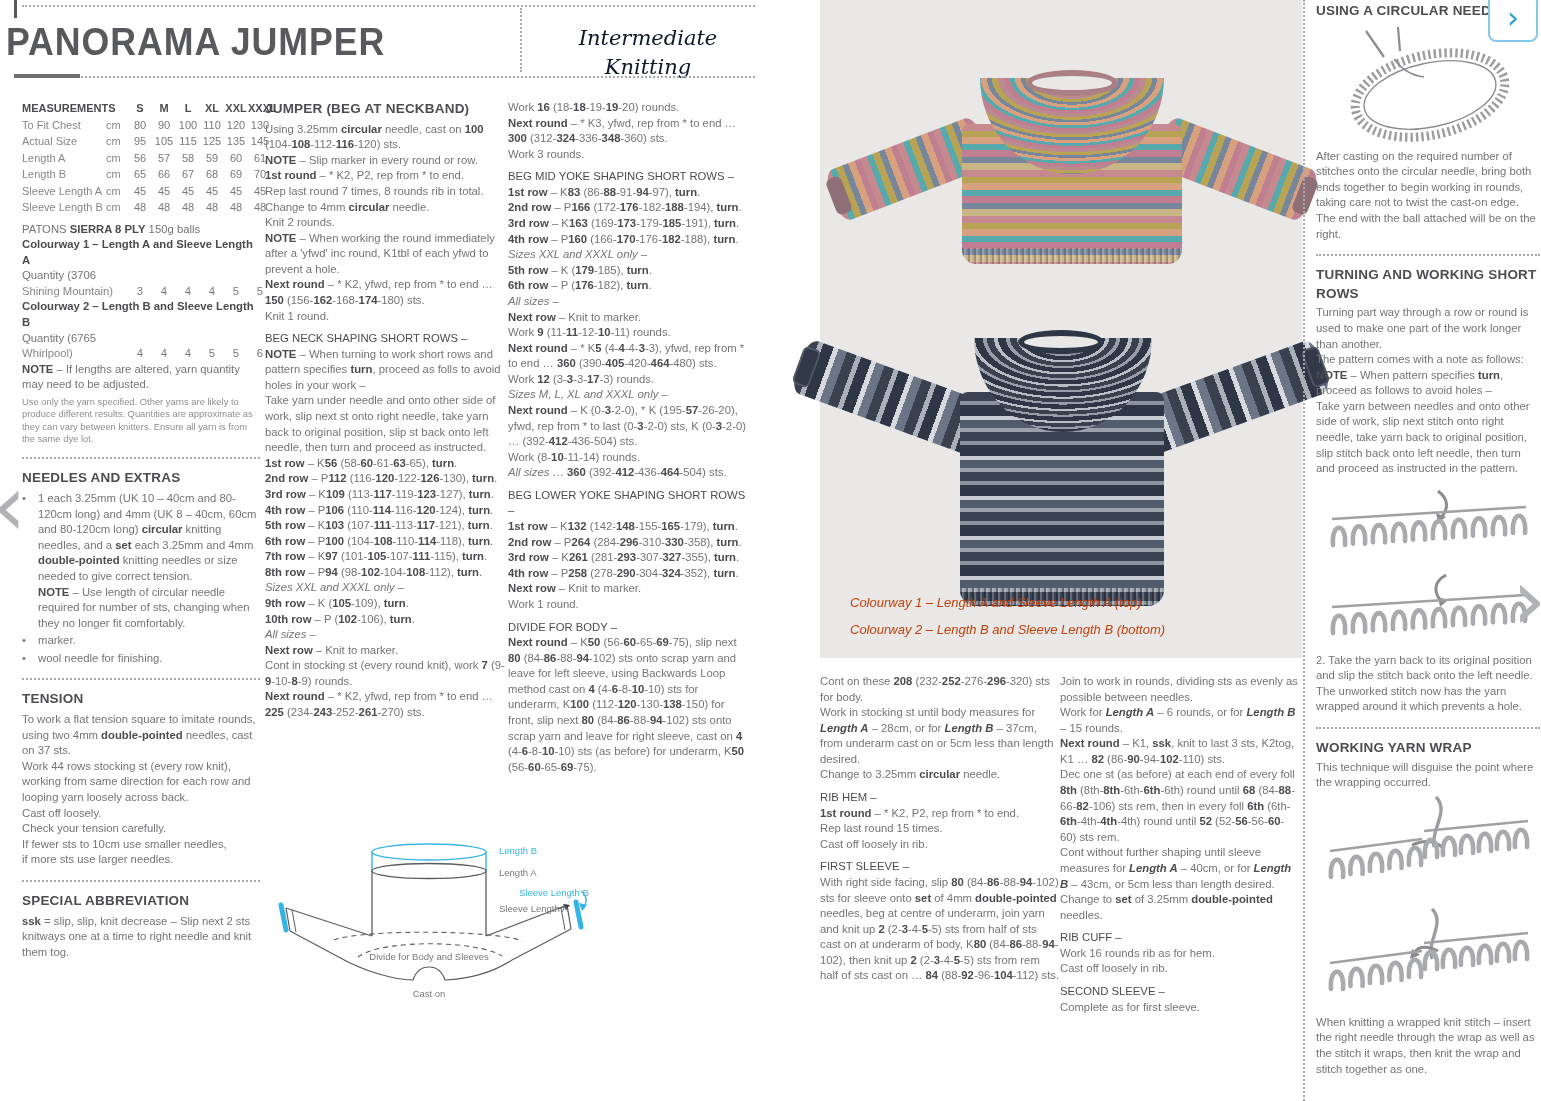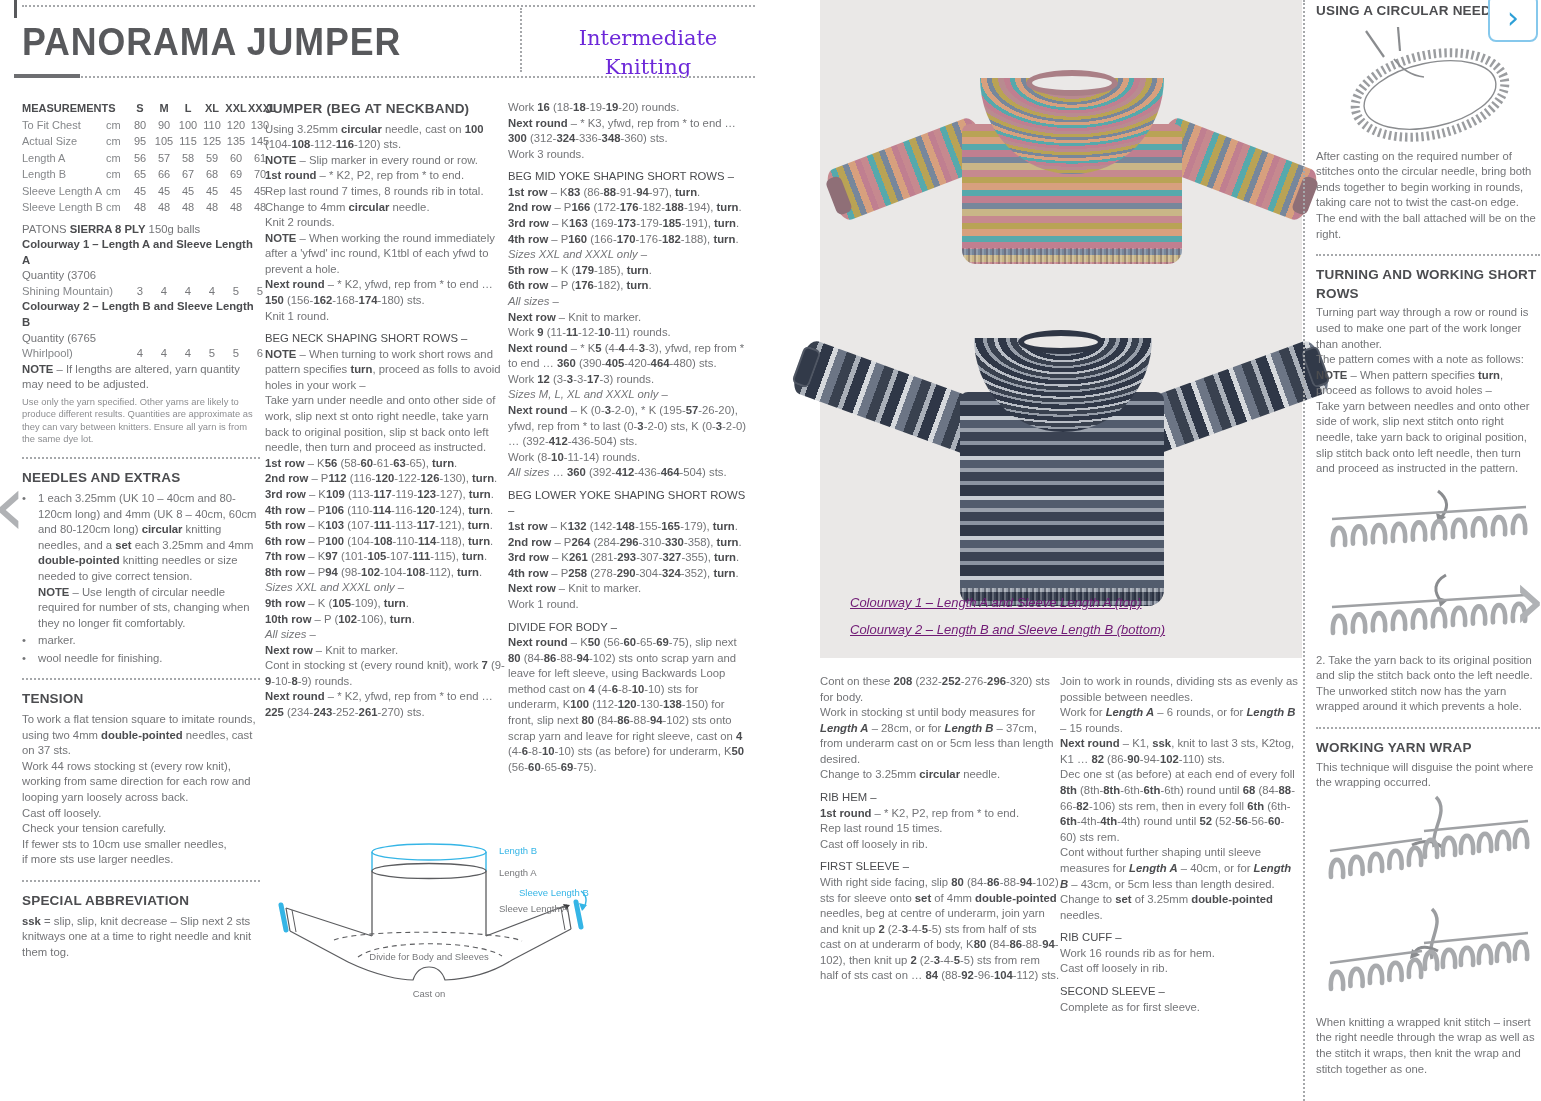--- a/index.html
+++ b/index.html
@@ -13,35 +13,35 @@
   .h3{font-weight:400;color:#4b4c4f;margin:7px 0 0 0;}
   .blocks p{margin:0;}
   .blocks .small{font-size:9.4px;line-height:1.32;color:#8d8e91;margin-top:3px;}
   .blocks .italic{font-style:italic;}
   .li{display:flex;margin:0 0 2px 0;}
   .li .dot{width:16px;flex:none;color:#737477;}
   .dotted-h{border-top:2px dotted #a6a8ab;height:0;}
   .dotted-v{border-left:2px dotted #a6a8ab;width:0;}
   
   .title{font-size:38px;font-weight:700;color:#58595c;letter-spacing:1px;transform:scaleX(.94);transform-origin:left;white-space:nowrap;}
-  .subtitle{font-family:"DejaVu Serif",serif;font-size:21px;color:#6d28d9;}
+  .subtitle{font-family:"DejaVu Serif",serif;font-style:italic;font-size:21px;color:#0f172a;}
   .tick{background:#58595c;}
   .title-dash{background:#6d6e71;}
   
   .mt{display:grid;grid-template-columns:84px 22px repeat(6,24px);font-size:11px;color:#85878a;line-height:1.5;}
   .mt .mth{font-weight:700;color:#4b4c4f;text-align:center;}
   .mt .mthl{font-weight:700;color:#4b4c4f;grid-column:1/3;}
   .mt .lab{color:#85878a;white-space:nowrap;}
   .mt .val{text-align:center;color:#77787b;}
   .qrow{display:grid;grid-template-columns:106px repeat(6,24px);}
   .qrow .ql{color:#85878a;}
   .qrow .qv{text-align:center;color:#77787b;}
   
   .photo{background:#eae8e7;}
-  .caption{font-style:italic;font-size:13px;color:#701a75;text-decoration:underline;}
+  .caption{font-style:italic;font-size:13px;color:#c2410c;}
   .sw{position:absolute;}
   .sw div{position:absolute;}
   .sw1 .neck{left:176px;top:0;width:92px;height:26px;border:6px solid #aa7f86;border-radius:50%;background:#eae8e7;box-sizing:border-box;}
   .sw1 .yoke{left:130px;top:8px;width:184px;height:96px;border-radius:0 0 92px 92px/0 0 96px 96px;
     background:repeating-radial-gradient(ellipse 100% 100% at 50% 0,#b98b90 0 6px,#b9a355 6px 12px,#77879b 12px 17px,#d7a07e 17px 23px,#56a9ac 23px 28px,#c07f90 28px 34px);}
   .sw1 .bod{left:112px;top:54px;width:220px;height:140px;border-radius:8px 8px 14px 14px;
     background:repeating-linear-gradient(180deg,#c6898f 0 7px,#b9a355 7px 13px,#d7a07e 13px 20px,#56a9ac 20px 26px,#c07f90 26px 33px,#77879b 33px 39px,#c9b687 39px 46px);}
   .sw1 .bod:after{content:"";position:absolute;left:0;bottom:0;width:100%;height:16px;border-radius:0 0 14px 14px;
     background:repeating-linear-gradient(90deg,rgba(90,70,80,.35) 0 2px,rgba(255,255,255,.18) 2px 4px,transparent 4px 6px);}
   .sw1 .slv{top:72px;width:160px;height:54px;border-radius:10px/16px;
@@ -76,21 +76,21 @@
   .diag text{font-family:"Liberation Sans",sans-serif;font-size:9.5px;fill:#77787b;}
   .diag text.cy{fill:#35b5e6;}
 </style>
 </head>
 <body>
 
 <div class="page">
 
   <div class="abs tick" style="left:14px;top:0;width:3px;height:18px;"></div>
   <div class="abs dotted-h" style="left:22px;top:5px;width:733px;"></div>
-  <div class="abs" style="left:22px;top:16px;">
+  <div class="abs" style="left:6px;top:16px;">
     <div class="title">PANORAMA JUMPER</div>
   </div>
   <div class="abs dotted-v" style="left:520px;top:8px;height:64px;"></div>
   <div class="abs subtitle" style="left:543px;top:24px;width:210px;text-align:center;">Intermediate Knitting</div>
   <div class="abs dotted-h" style="left:22px;top:76px;width:733px;"></div>
   <div class="abs title-dash" style="left:14px;top:74px;width:66px;height:4px;"></div>
 
   <div class="abs" style="left:22px;top:100px;width:238px;">
     <div class="mt">
         <div class="mthl">MEASUREMENTS</div>

